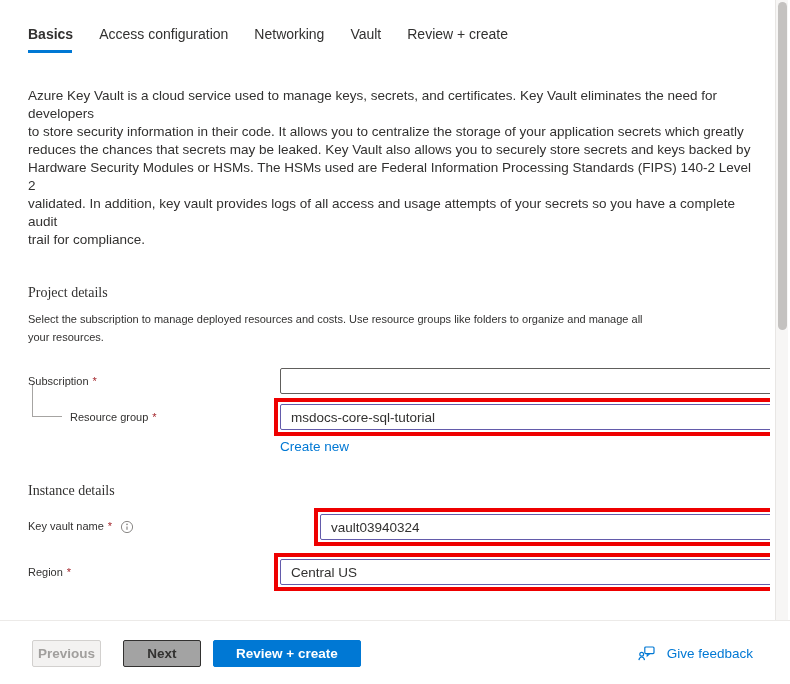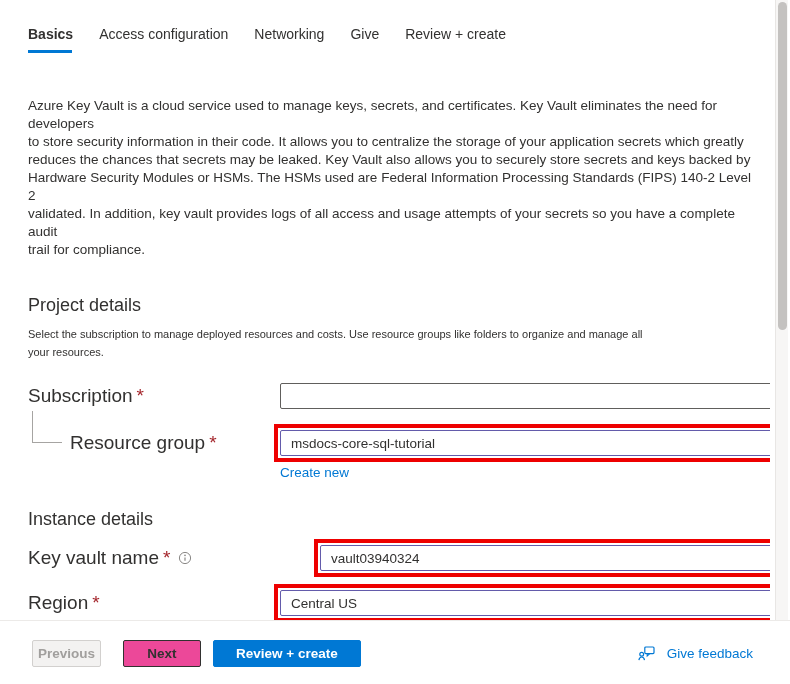--- a/index.html
+++ b/index.html
@@ -9,73 +9,73 @@
   .content { position:absolute; top:0; left:0; right:20px; bottom:64px; padding-left:28px; padding-right:10px; overflow:hidden; }
 
   
   .tabbar { display:flex; margin-top:26px; }
   .tab { font-size:14px; color:#323130; padding-bottom:11px; position:relative; cursor:pointer; white-space:nowrap; }
   .tab + .tab { margin-left:26px; }
   .tab.selected { font-weight:bold; }
   .tab.selected::after { content:""; position:absolute; left:0; right:1px; bottom:0; height:3px; background:#0078d4; }
 
   
-  .intro { margin-top:44px; font-size:13.5px; line-height:18px; white-space:pre-line; max-width:740px; }
-  .section-heading { font-size:18px; margin-top:36px; }
+  .intro { margin-top:34px; font-size:13.5px; line-height:18px; white-space:pre-line; max-width:740px; }
+  .section-heading { font-size:14px; margin-top:36px;font-family:Liberation Serif, serif; }
   .section-desc { margin-top:9px; font-size:11px; line-height:18px; white-space:pre-line; max-width:740px; }
 
   
   .row { display:flex; align-items:center; position:relative; }
-  .row .labelcell { width:252px; flex:none; font-size:19px; display:flex; align-items:center; }
+  .row .labelcell { width:252px; flex:none; font-size:11px; display:flex; align-items:flex-start; }
   .required { color:#a4262c; margin-left:4px; }
   .info-icon { margin-left:8px; display:inline-flex; }
   .controlcell { width:524px; flex:none; position:relative; }
   .combo, .textinput { height:26px; border:1px solid #605e5c; border-radius:2px; background:#fff;
                         display:flex; align-items:center; padding:0 26px 0 10px; font-size:13.5px; color:#323130; }
   .chevron { position:absolute; right:11px; top:50%; transform:translateY(-50%); display:flex; }
   .checkmark { position:absolute; right:13px; top:50%; transform:translateY(-50%); display:flex; }
   .highlight .combo, .highlight .textinput { border-color:#635bab; }
   .annotated { outline:4px solid #ee0000; outline-offset:2px; }
 
   .indent-label { padding-left:42px; }
   .connector { position:absolute; left:4px; top:-19px; width:30px; height:32px;
                border-left:1px solid #a6a4a2; border-bottom:1px solid #a6a4a2; }
   .link { color:#0078d4; font-size:13.5px; text-decoration:none; cursor:pointer; display:inline-block; }
   .create-new { margin-top:9px; margin-left:252px; }
 
   .mt-sub { margin-top:22px; }
-  .mt-rg { margin-top:21px; }
+  .mt-rg { margin-top:10px; }
   .mt-kv { margin-top:15px;gap:40px; }
   .mt-region { margin-top:19px; }
 
   
   .scrollbar { position:absolute; top:0; right:2px; width:13px; height:620px; background:#f7f6f5; border-left:1px solid #e8e6e4; }
   .scroll-thumb { position:absolute; top:2px; left:2px; width:9px; height:328px; background:#c4c2c0; border-radius:5px; }
 
   
   .footer { position:absolute; left:0; right:0; bottom:0; height:64px; background:#fff;
             border-top:1px solid #eceae8; display:flex; align-items:center; padding:2px 37px 0 32px; }
   .btn { height:27px; border-radius:2px; font-size:13.5px; font-weight:bold; font-family:"Liberation Sans", sans-serif;
          display:inline-flex; align-items:center; justify-content:center; cursor:pointer; }
   .btn-previous { background:#f3f2f1; border:1px solid #d2d0ce; color:#a19f9d; width:69px; cursor:default; }
-  .btn-next { background:#ec4899; border:1px solid #323130; color:#323130; width:78px; margin-left:22px; }
+  .btn-next { background:#a3a3a3; border:1px solid #323130; color:#323130; width:78px; margin-left:22px; }
   .btn-review { background:#0078d4; border:1px solid #0078d4; color:#fff; padding:0 22px; margin-left:12px; }
   .feedback { margin-left:auto; display:flex; align-items:center; gap:12px; font-size:13.5px; }
 </style>
 </head>
 <body>
 
 <div class="page">
   <div class="content">
 
     <div class="tabbar">
       <div class="tab selected">Basics</div>
       <div class="tab">Access configuration</div>
       <div class="tab">Networking</div>
-      <div class="tab">Give</div>
+      <div class="tab">Vault</div>
       <div class="tab">Review + create</div>
     </div>
 
     <div class="intro">Azure Key Vault is a cloud service used to manage keys, secrets, and certificates. Key Vault eliminates the need for developers
 to store security information in their code. It allows you to centralize the storage of your application secrets which greatly
 reduces the chances that secrets may be leaked. Key Vault also allows you to securely store secrets and keys backed by
 Hardware Security Modules or HSMs. The HSMs used are Federal Information Processing Standards (FIPS) 140-2 Level 2
 validated. In addition, key vault provides logs of all access and usage attempts of your secrets so you have a complete audit
 trail for compliance.</div>
 

